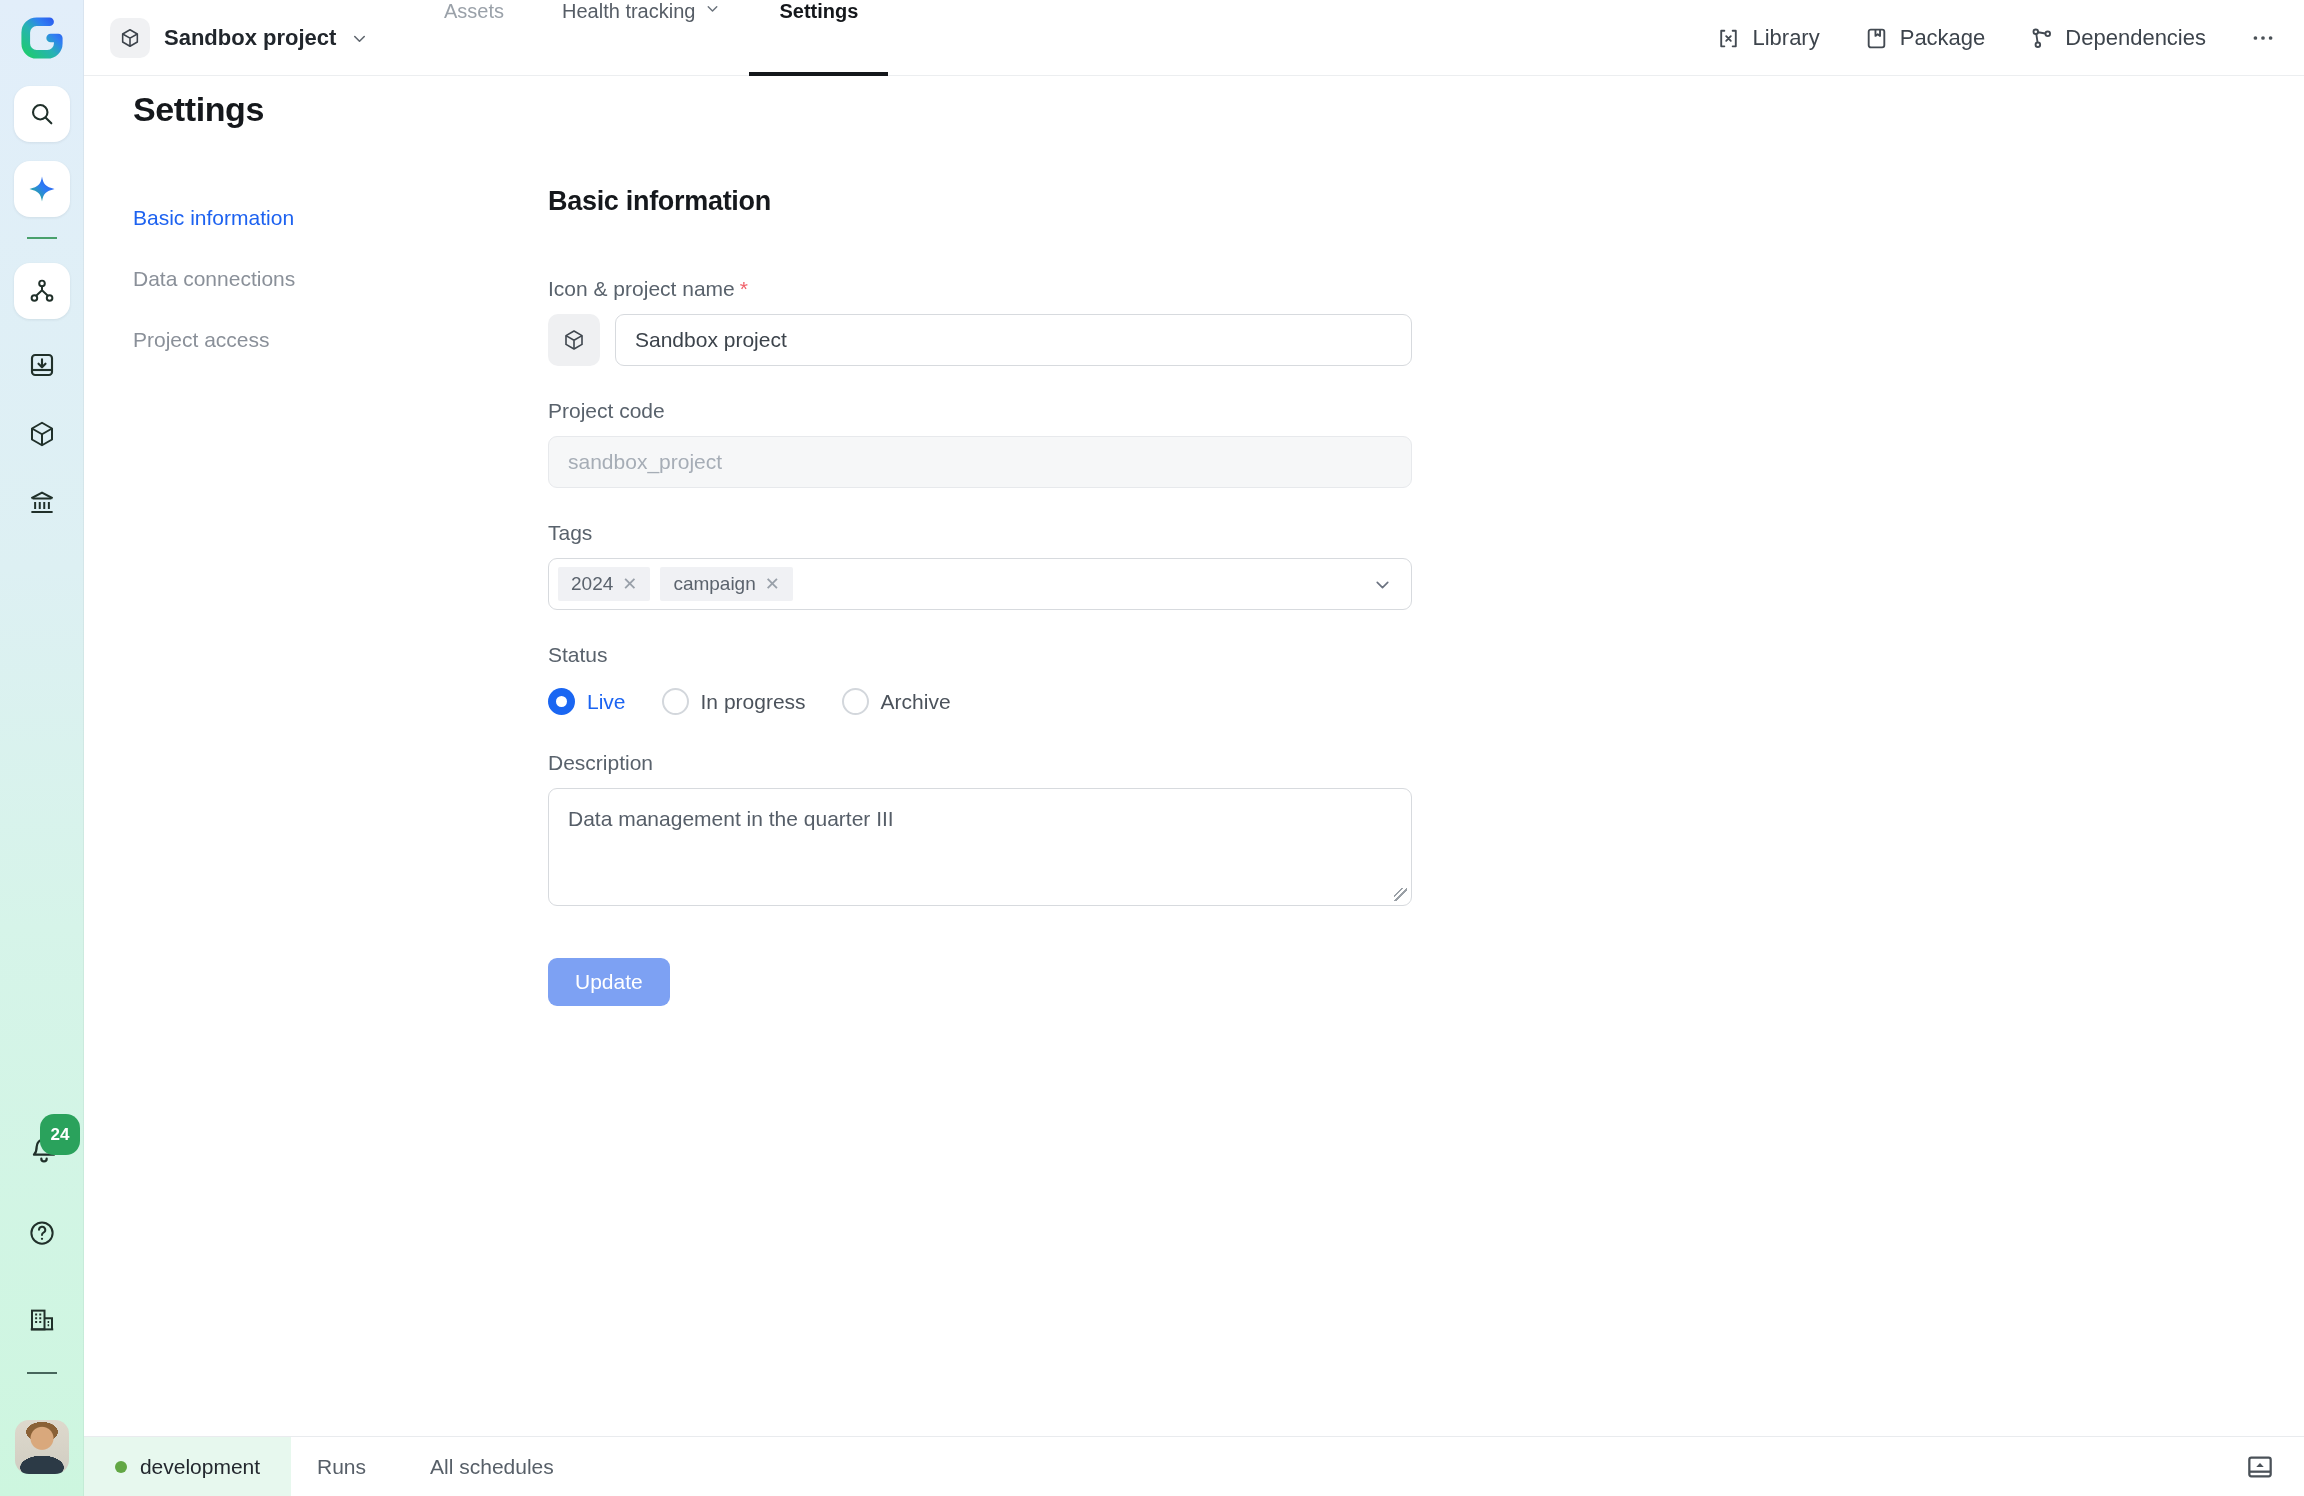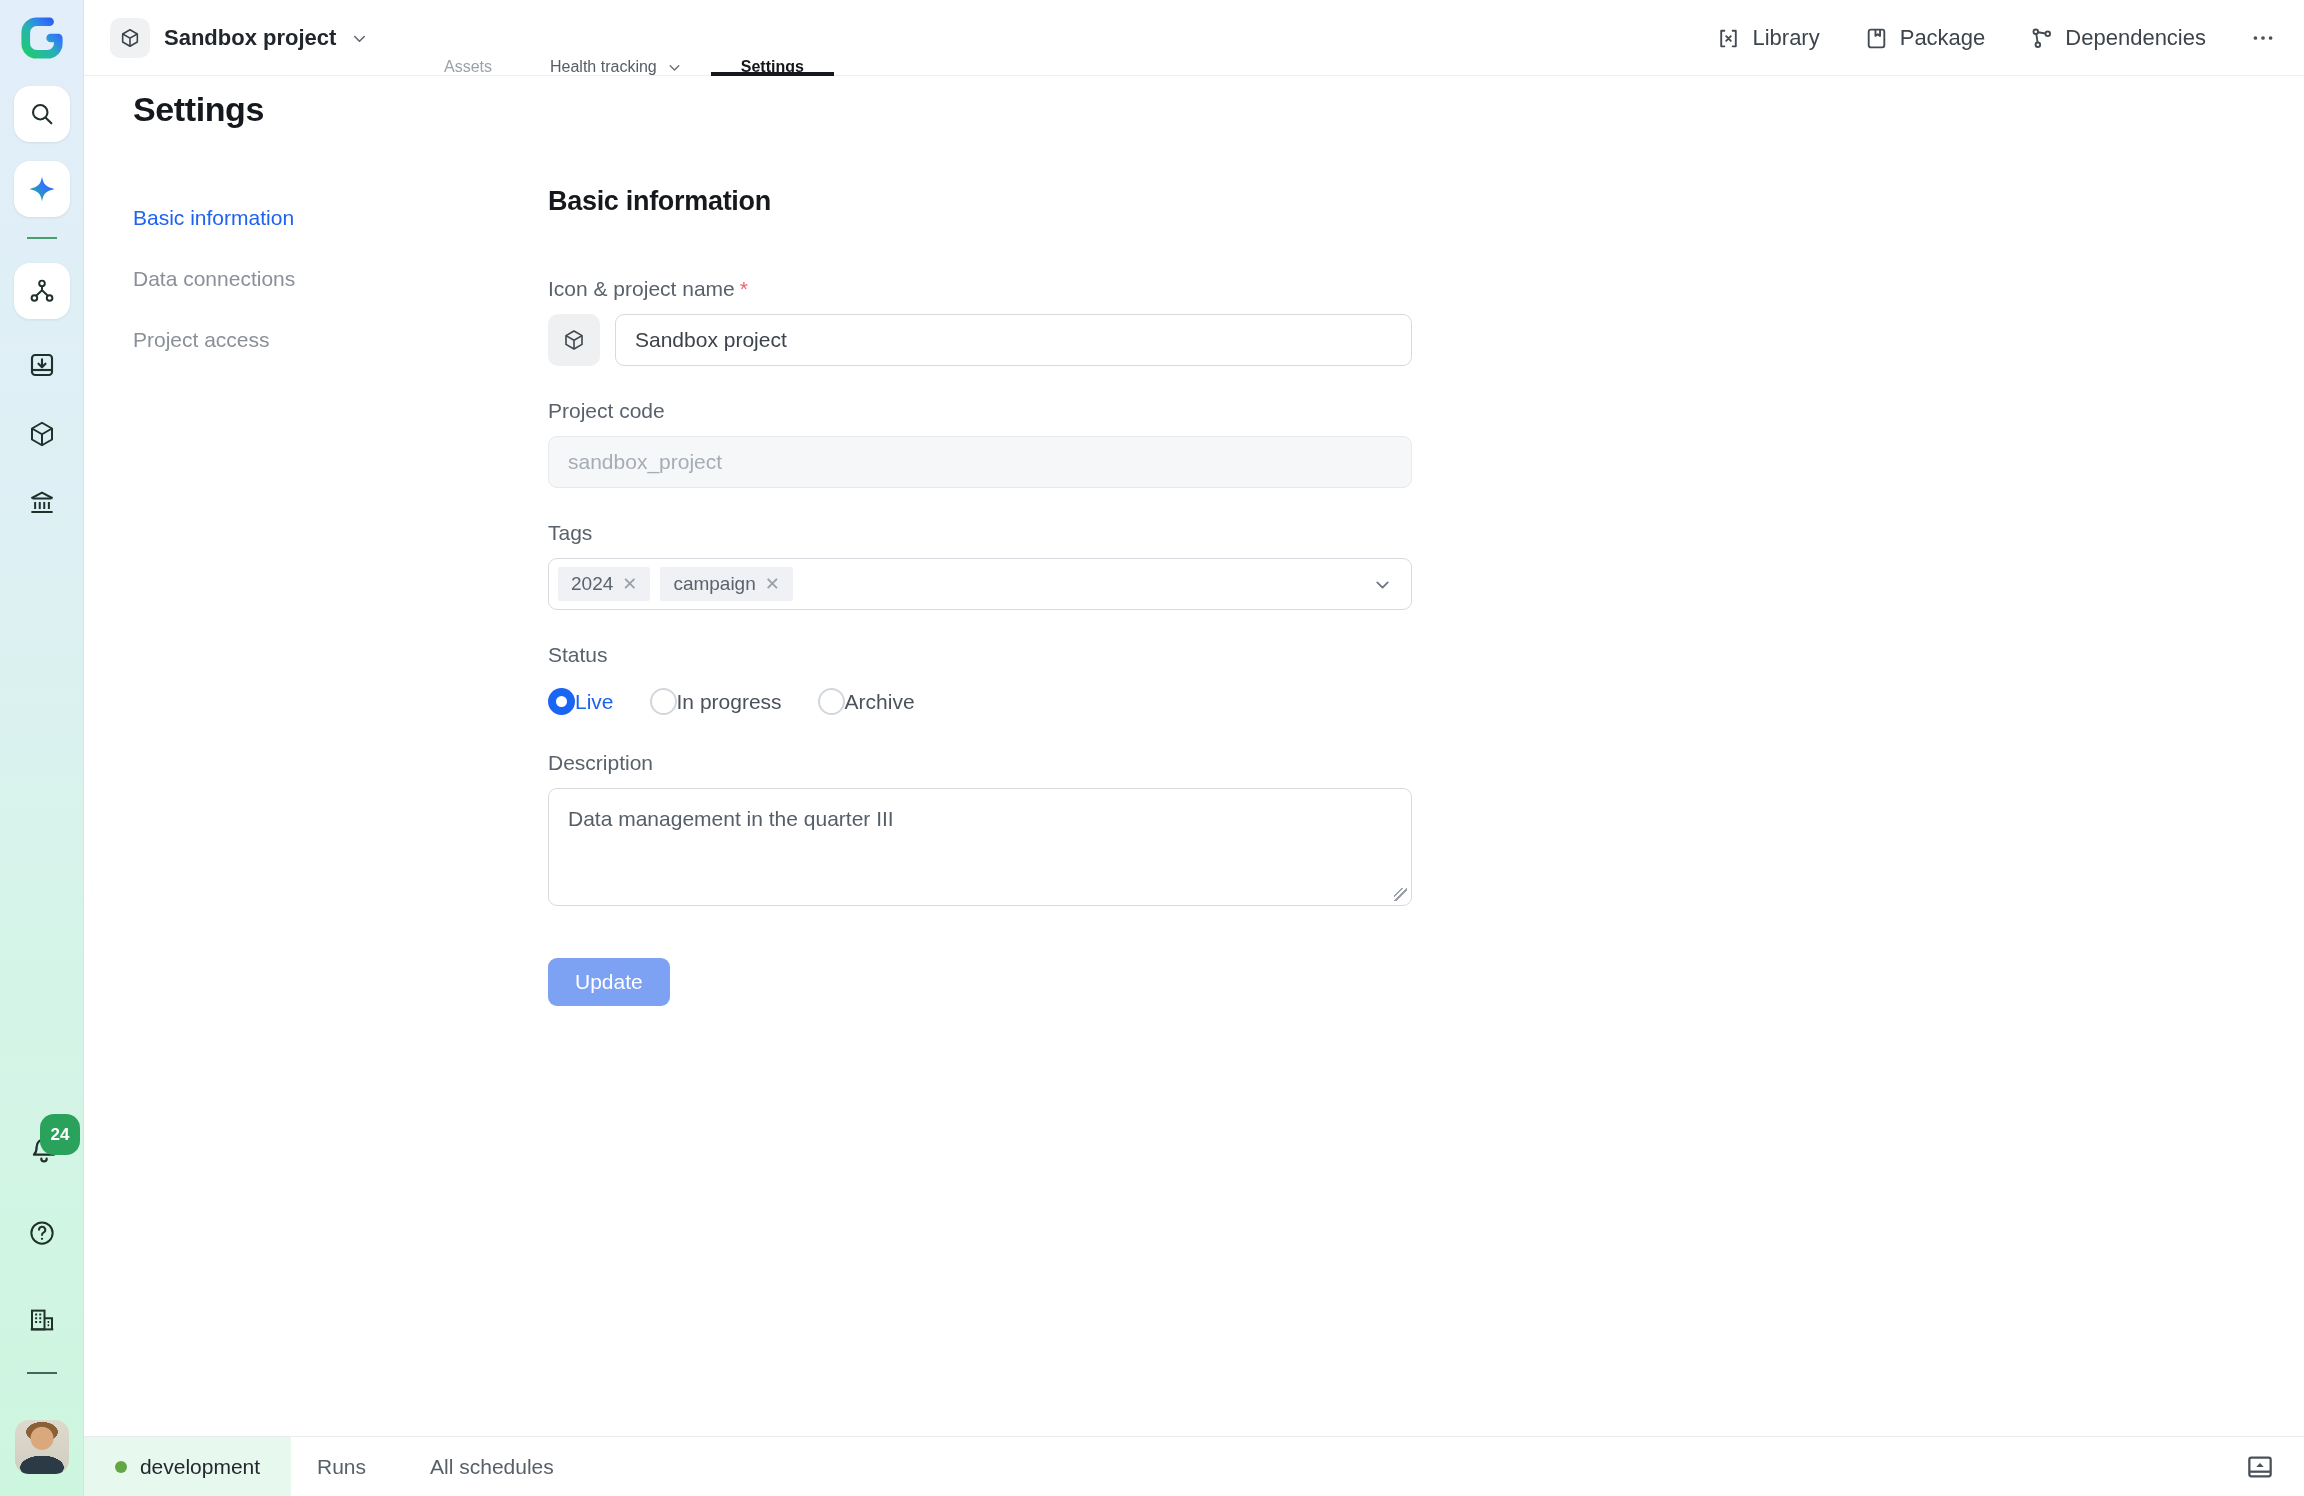--- a/index.html
+++ b/index.html
@@ -31,22 +31,22 @@
 
   
   .topbar { position:absolute; left:84px; right:0; top:0; height:76px; background:#fff;
     border-bottom:1px solid #eceef0; z-index:4; }
   .proj-select { position:absolute; left:26px; top:0; height:76px; display:flex;
     align-items:center; gap:14px; cursor:pointer; }
   .proj-icon-chip { width:40px; height:40px; background:#f0f1f3; border-radius:10px;
     display:flex; align-items:center; justify-content:center; color:#3c434b; }
   .proj-name { font-size:22px; font-weight:700; color:#21262c; }
   .tabs { position:absolute; left:360px; top:0; height:76px; display:flex; gap:58px; }
-  .tab { position:relative; height:100%; display:flex; align-items:flex-end; gap:9px;
-    font-size:16px; color:#565d66; cursor:pointer; }
+  .tab { position:relative; height:100%; display:flex; align-items:flex-start; gap:9px;
+    font-size:20px; color:#565d66; cursor:pointer; }
   .tab.dim { color:#9aa1a9; }
   .tab.active { color:#14171b; font-weight:700; }
   .tab.active::after { content:""; position:absolute; left:-30px; right:-30px; bottom:0;
     height:4px; background:#14171b; }
   .top-actions { position:absolute; right:28px; top:0; height:76px; display:flex;
     align-items:center; gap:44px; }
   .top-action { display:flex; align-items:center; gap:11px; font-size:22px; color:#3d444c;
     cursor:pointer; }
   .top-action svg { color:#434a52; }
 
@@ -86,21 +86,21 @@
   .block { margin-bottom:33px; }
   .tags-box { height:52px; border:1px solid #d7dade; border-radius:9px; display:flex;
     align-items:center; padding:0 18px 0 9px; gap:10px; cursor:text; }
   .chip { height:34px; background:#f0f1f4; border-radius:2px; display:flex; align-items:center;
     padding:0 13px; font-size:19px; color:#5b636d; gap:9px; }
   .chip .x { color:#99a0a9; font-size:18px; cursor:pointer; line-height:1; }
   .tags-chevron { margin-left:auto; color:#6b7280; cursor:pointer; display:flex; }
   .status-block { margin-bottom:36px; }
   .status-block .field-label { margin-bottom:21px; }
   .radios { display:flex; align-items:center; gap:36px; }
-  .radio-opt { display:flex; align-items:center; cursor:pointer; }
+  .radio-opt { display:flex; align-items:center; gap:12px; cursor:pointer; }
   .radio { width:27px; height:27px; border-radius:50%; position:relative; flex:0 0 auto; }
   .radio.on { background:#1a66f2; }
   .radio.on::after { content:""; position:absolute; left:8px; top:8px; width:11px; height:11px;
     border-radius:50%; background:#fff; }
   .radio.off { background:#fff; border:2px solid #d3d7dc; }
   .radio-label { font-size:21px; color:#4b525b; }
   .radio-opt.selected .radio-label { color:#1b64f2; }
   .desc-wrap { position:relative; margin-bottom:52px; }
   .desc-area { width:100%; height:118px; border:1px solid #d7dade; border-radius:9px;
     padding:15px 19px; font-size:21px; color:#565e68; line-height:1.45; resize:none;

